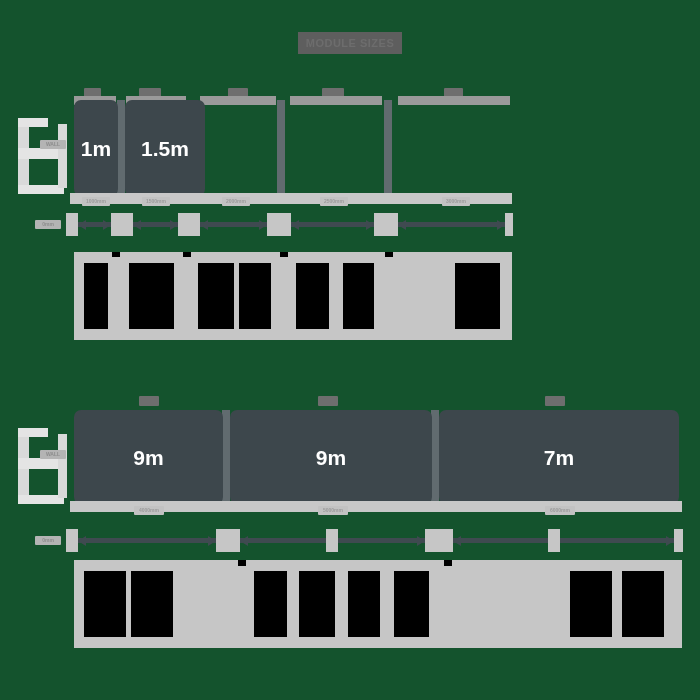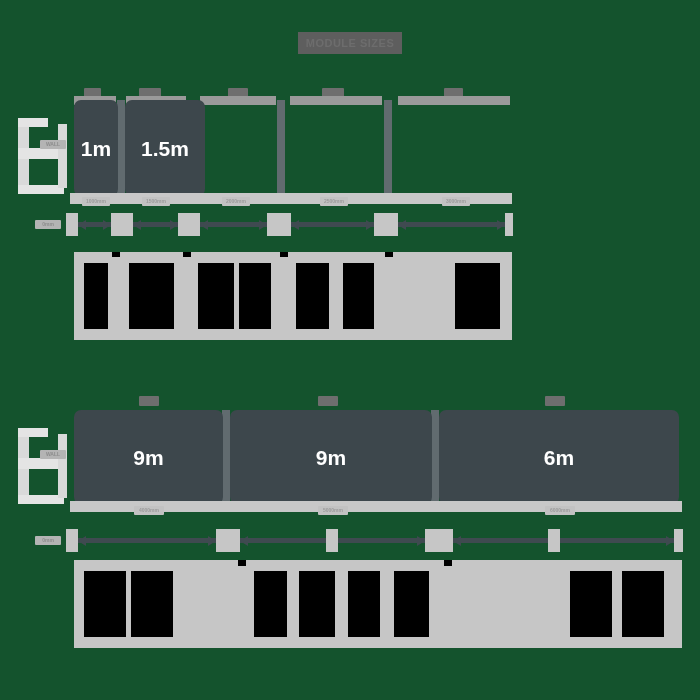--- a/index.html
+++ b/index.html
@@ -234,21 +234,21 @@
   <div class="sep" style="left:222px; top:410px; width:8px; height:94px;"></div>
   <div class="sep" style="left:431px; top:410px; width:8px; height:94px;"></div>
 
   <div class="panel" style="left:74px;  top:410px; width:149px; height:94px;">
     <span>9m</span>
   </div>
   <div class="panel" style="left:230px; top:410px; width:202px; height:94px;">
     <span>9m</span>
   </div>
   <div class="panel" style="left:439px; top:410px; width:240px; height:94px;">
-    <span>6m</span>
+    <span>7m</span>
   </div>
 
   <div class="rail" style="left:70px; top:501px; width:612px; height:11px;"></div>
 
   <div class="tag light" style="left:134px; top:506px; width:30px; height:9px;">4000mm</div>
   <div class="tag light" style="left:318px; top:506px; width:30px; height:9px;">5000mm</div>
   <div class="tag light" style="left:545px; top:506px; width:30px; height:9px;">6000mm</div>
 
   <div class="tag" style="left:35px; top:536px; width:26px; height:9px;">0mm</div>
 

